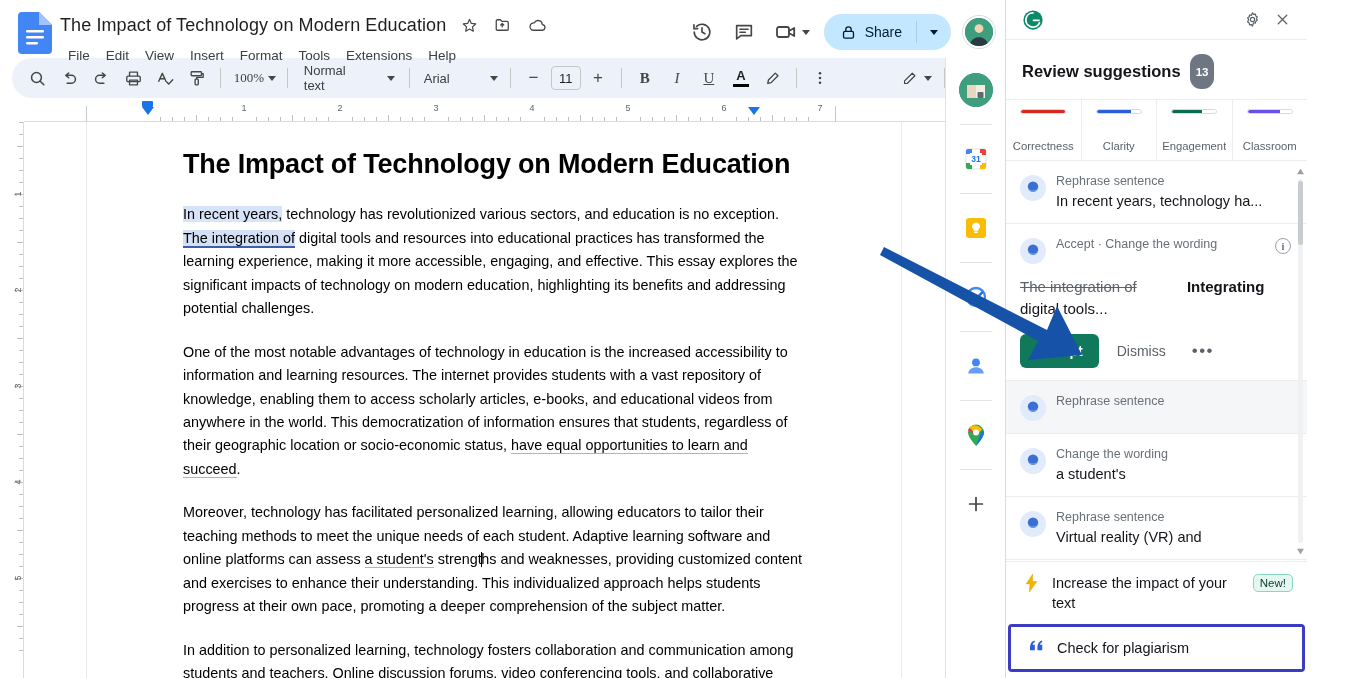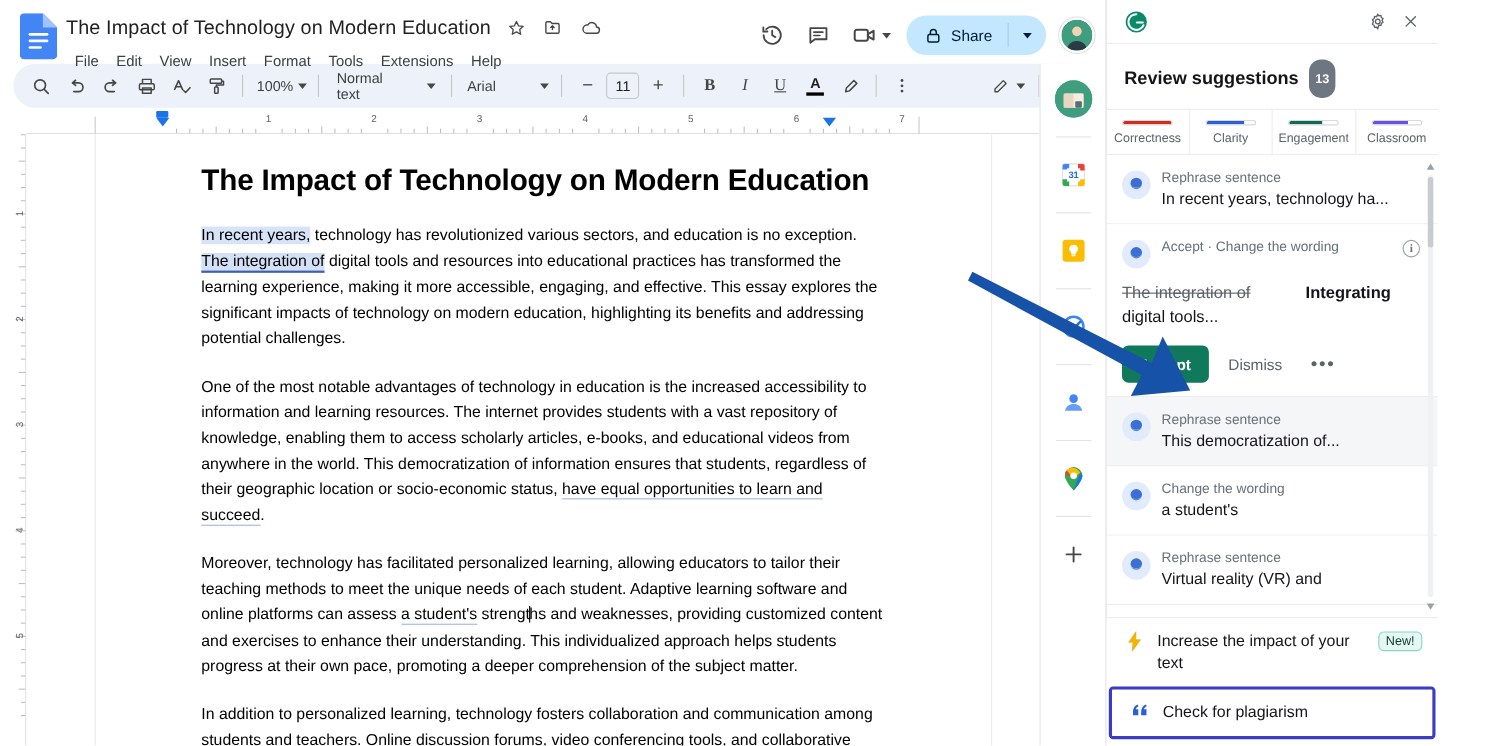--- a/index.html
+++ b/index.html
@@ -55,21 +55,21 @@
 
   
   .toolbar-wrap { padding: 0 12px 6px 12px; }
   .toolbar {
     display: flex; align-items: center; height: 40px; background: #edf2fa; border-radius: 20px;
     padding: 0 10px; gap: 2px;
   }
   .tb { height: 30px; min-width: 30px; border-radius: 4px; display: flex; align-items: center; justify-content: center; color: #444746; cursor: pointer; padding: 0 4px;}
   .tb-sep { width: 1px; height: 20px; background: #c4c7c5; margin: 0 6px; }
   .tb-text { font-size: 13px; color: #3c4043; padding: 0 2px; }
-  .zoom-box { display: flex; align-items: center; gap: 2px; cursor: pointer; padding: 0 4px; height: 30px; border-radius:4px;}
+  .zoom-box { display: flex; align-items: center; gap: 2px; cursor: pointer; padding: 0 4px; height: 30px; border-radius:4px;font-family:Liberation Serif, serif;}
   .caret-tb { width: 0; height: 0; border-left: 4px solid transparent; border-right: 4px solid transparent; border-top: 5px solid #444746; }
   .style-box { display: flex; align-items: center; gap: 20px; cursor: pointer; padding: 0 6px; height: 30px; border-radius:4px;}
   .font-box { display: flex; align-items: center; gap: 38px; cursor: pointer; padding: 0 6px; height: 30px; border-radius:4px;}
   .fsize {
     width: 32px; height: 24px; border: 1px solid #c4c7c5; border-radius: 4px;
     display: flex; align-items: center; justify-content: center; font-size: 13px; color: #1f1f1f; background: #edf2fa; cursor: text;
   }
   .tb-bold { font-weight: 700; font-size: 15px; font-family: "Liberation Serif", serif; }
   .tb-ital { font-style: italic; font-size: 15px; font-family: "Liberation Serif", serif; }
   .tb-und { font-size: 15px; text-decoration: underline; font-family: "Liberation Serif", serif; }
@@ -159,21 +159,21 @@
   }
 
   .cat-tabs { display: flex; border-top: 1px solid #ededed; border-bottom: 1px solid #ededed; flex: none; }
   .cat {
     flex: 1 1 0; padding: 9px 2px 8px 2px; display: flex; flex-direction: column; align-items: center; gap: 6px;
     cursor: pointer; border-right: 1px solid #ededed; min-width: 0;
   }
   .cat:last-child { border-right: none; }
   .cat-bar { width: 46px; height: 5px; border-radius: 3px; background: #ffffff; border: 1px solid #d7d9dd; overflow: hidden; }
   .cat-bar i { display: block; height: 100%; border-radius: 3px 0 0 3px; }
-  .cat-label { font-size: 11.3px; color: #5c6269; white-space: nowrap; overflow: hidden; text-overflow: ellipsis; max-width: 100%; }
+  .cat-label { font-size: 11.3px; color: #5c6269; white-space: nowrap; overflow: hidden; text-overflow: ellipsis; max-width: 100%; margin-top: 20px; }
 
   .sugg-list { flex: 1 1 auto; overflow: hidden; position: relative; }
   .sugg-scroll { position: absolute; right: 3px; top: 10px; width: 7px; bottom: 10px; }
   .sugg-scroll .up, .sugg-scroll .dn { position: absolute; left: 0; width: 7px; height: 8px; display:flex;align-items:center;justify-content:center;cursor:pointer; }
   .sugg-scroll .up { top: -4px; } .sugg-scroll .dn { bottom: -4px; }
   .sugg-scroll .thumb { position: absolute; top: 10px; left: 1px; width: 5px; height: 64px; background: #c8cbd0; border-radius: 3px; }
   .sugg-scroll .track { position: absolute; top: 8px; bottom: 8px; left: 1px; width: 5px; background: #f0f1f3; border-radius: 3px; }
 
   .card { padding: 12px 16px 12px 14px; border-bottom: 1px solid #ededed; cursor: pointer; background: #fff; }
   .card.tinted { background: #f5f6f8; }
@@ -724,21 +724,20 @@
           <div class="card tinted">
             <div class="card-head">
               <div class="sug-dot">
                 <svg width="14" height="14" viewBox="0 0 16 16">
                   <path d="M2 6.6a6 6 0 0 1 12 0 5.6 5.6 0 0 1-6 4.4 5.6 5.6 0 0 1-6-4.4z" fill="#3b6fd4"></path>
                   <path d="M8 11a5.6 5.6 0 0 0 6-4.4 6 6 0 0 1-12 0A5.6 5.6 0 0 0 8 11z" fill="#5b8de8"></path>
                 </svg>
               </div>
               <div class="card-texts">
                 <div class="card-kicker">Rephrase sentence</div>
-                <div class="card-main">This democratization of...</div>
               </div>
             </div>
           </div>
           <div class="card">
             <div class="card-head">
               <div class="sug-dot">
                 <svg width="14" height="14" viewBox="0 0 16 16">
                   <path d="M2 6.6a6 6 0 0 1 12 0 5.6 5.6 0 0 1-6 4.4 5.6 5.6 0 0 1-6-4.4z" fill="#3b6fd4"></path>
                   <path d="M8 11a5.6 5.6 0 0 0 6-4.4 6 6 0 0 1-12 0A5.6 5.6 0 0 0 8 11z" fill="#5b8de8"></path>
                 </svg>

